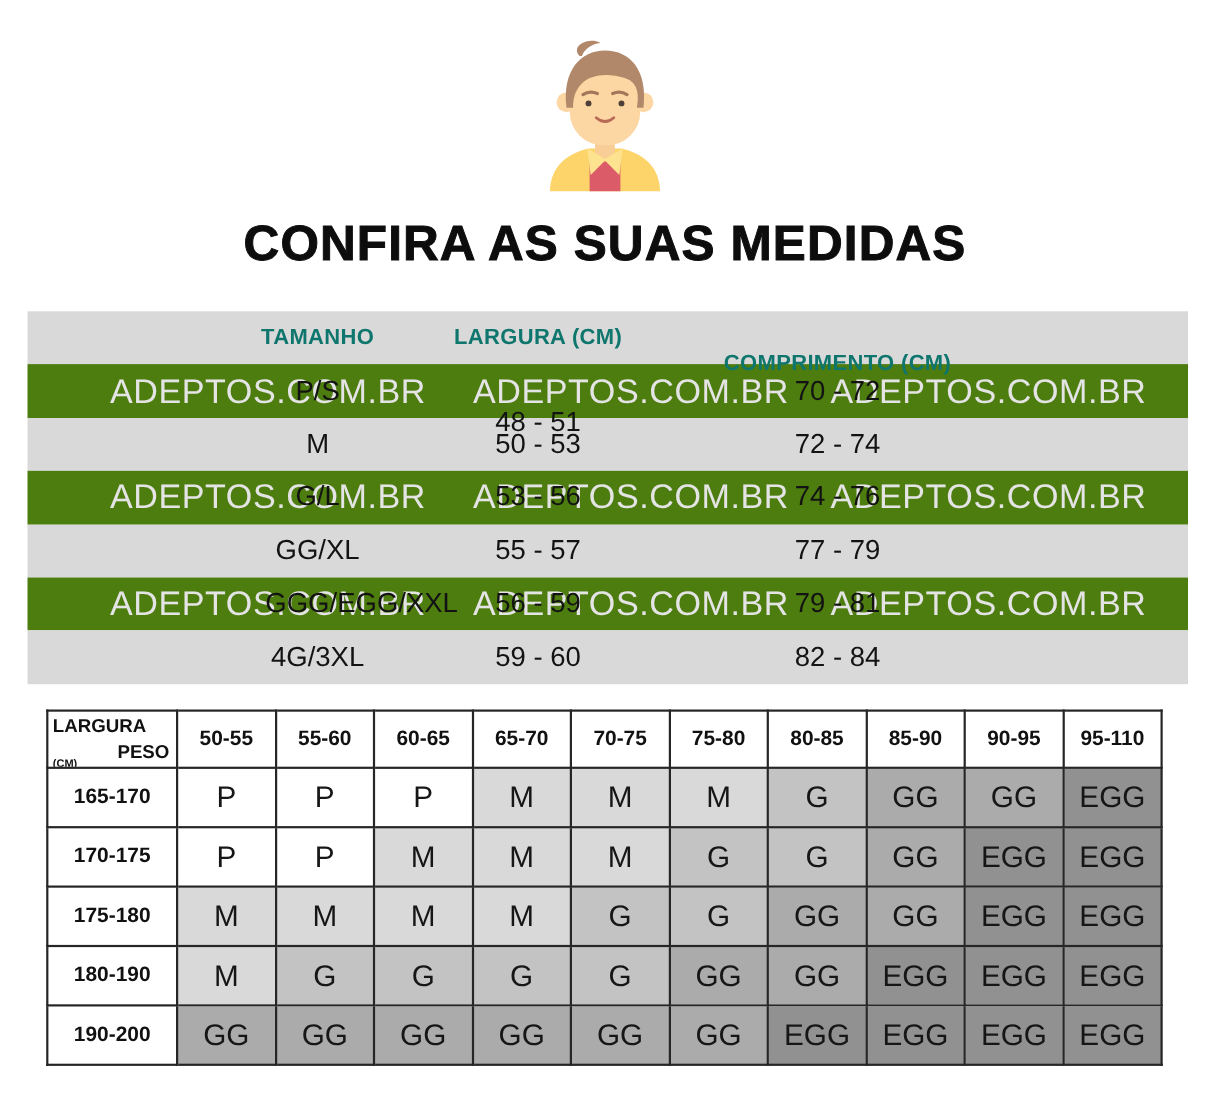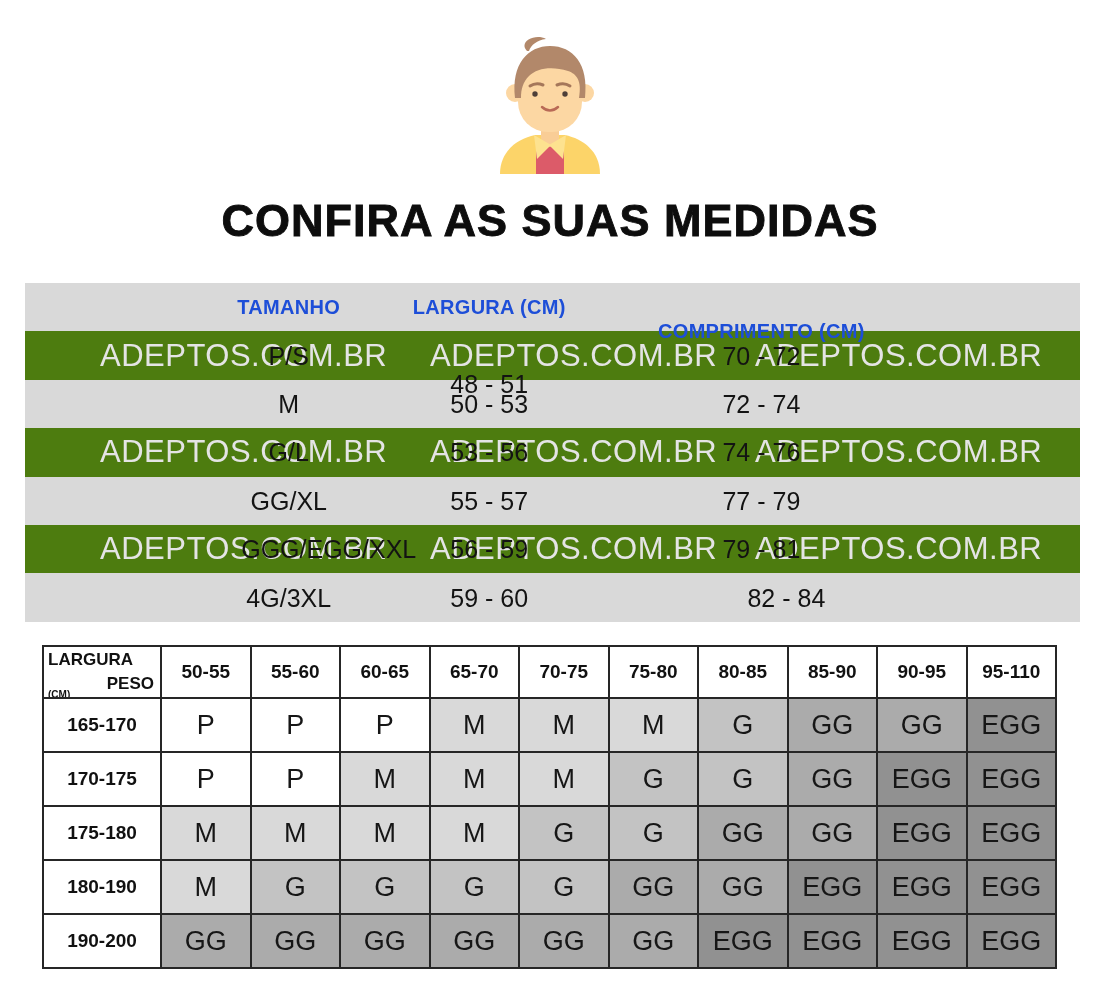--- a/index.html
+++ b/index.html
@@ -15,21 +15,21 @@
   }
   
   #size-table{position:absolute;left:25px;top:283px;width:1055px;}
   .st-row{position:relative;height:48.4px;}
   .st-header,.st-gray{background:#d9d9d9;}
   .st-white{background:#4d7c0f;}
   .st-cell{
     position:absolute;top:50%;transform:translate(-50%,-50%);
     white-space:nowrap;z-index:2;
   }
-  .st-head-cell{font-weight:bold;font-size:20px;letter-spacing:0.3px;color:#1d4ed8;}
+  .st-head-cell{font-weight:bold;font-size:20px;letter-spacing:0.3px;color:#0f766e;}
   .st-val{font-size:25px;color:#131313;}
   .st-watermark{
     position:absolute;top:50%;transform:translateY(-50%);z-index:1;
     font-size:31px;letter-spacing:0.5px;white-space:nowrap;font-weight:400;
   }
   
   #matrix-table{
     position:absolute;left:42px;top:645px;width:1015px;
     border-collapse:collapse;table-layout:fixed;
   }
@@ -119,21 +119,21 @@
       <span class="st-watermark" style="left: 75px; color: rgb(228, 228, 228);">ADEPTOS.COM.BR</span>
       <span class="st-watermark" style="left: 405px; color: rgb(228, 228, 228);">ADEPTOS.COM.BR</span>
       <span class="st-watermark" style="left: 730px; color: rgb(228, 228, 228);">ADEPTOS.COM.BR</span>
       <span class="st-cell st-val" style="left: 25%; margin-left: 40px;">GGG/EGG/XXL</span>
       <span class="st-cell st-val" style="left: 44%;">56 - 59</span>
       <span class="st-cell st-val" style="left: 69.8%;">79 - 81</span>
     </div>
     <div class="st-row st-gray">
       <span class="st-cell st-val" style="left: 25%;">4G/3XL</span>
       <span class="st-cell st-val" style="left: 44%;">59 - 60</span>
-      <span class="st-cell st-val" style="left: 69.8%; margin-left: 25px;">82 - 84</span>
+      <span class="st-cell st-val" style="left: 69.8%;">82 - 84</span>
     </div>
   </div>
 
 <table id="matrix-table">
     <colgroup>
       <col style="width: 118px;">
       <col>
       <col>
       <col>
       <col>

